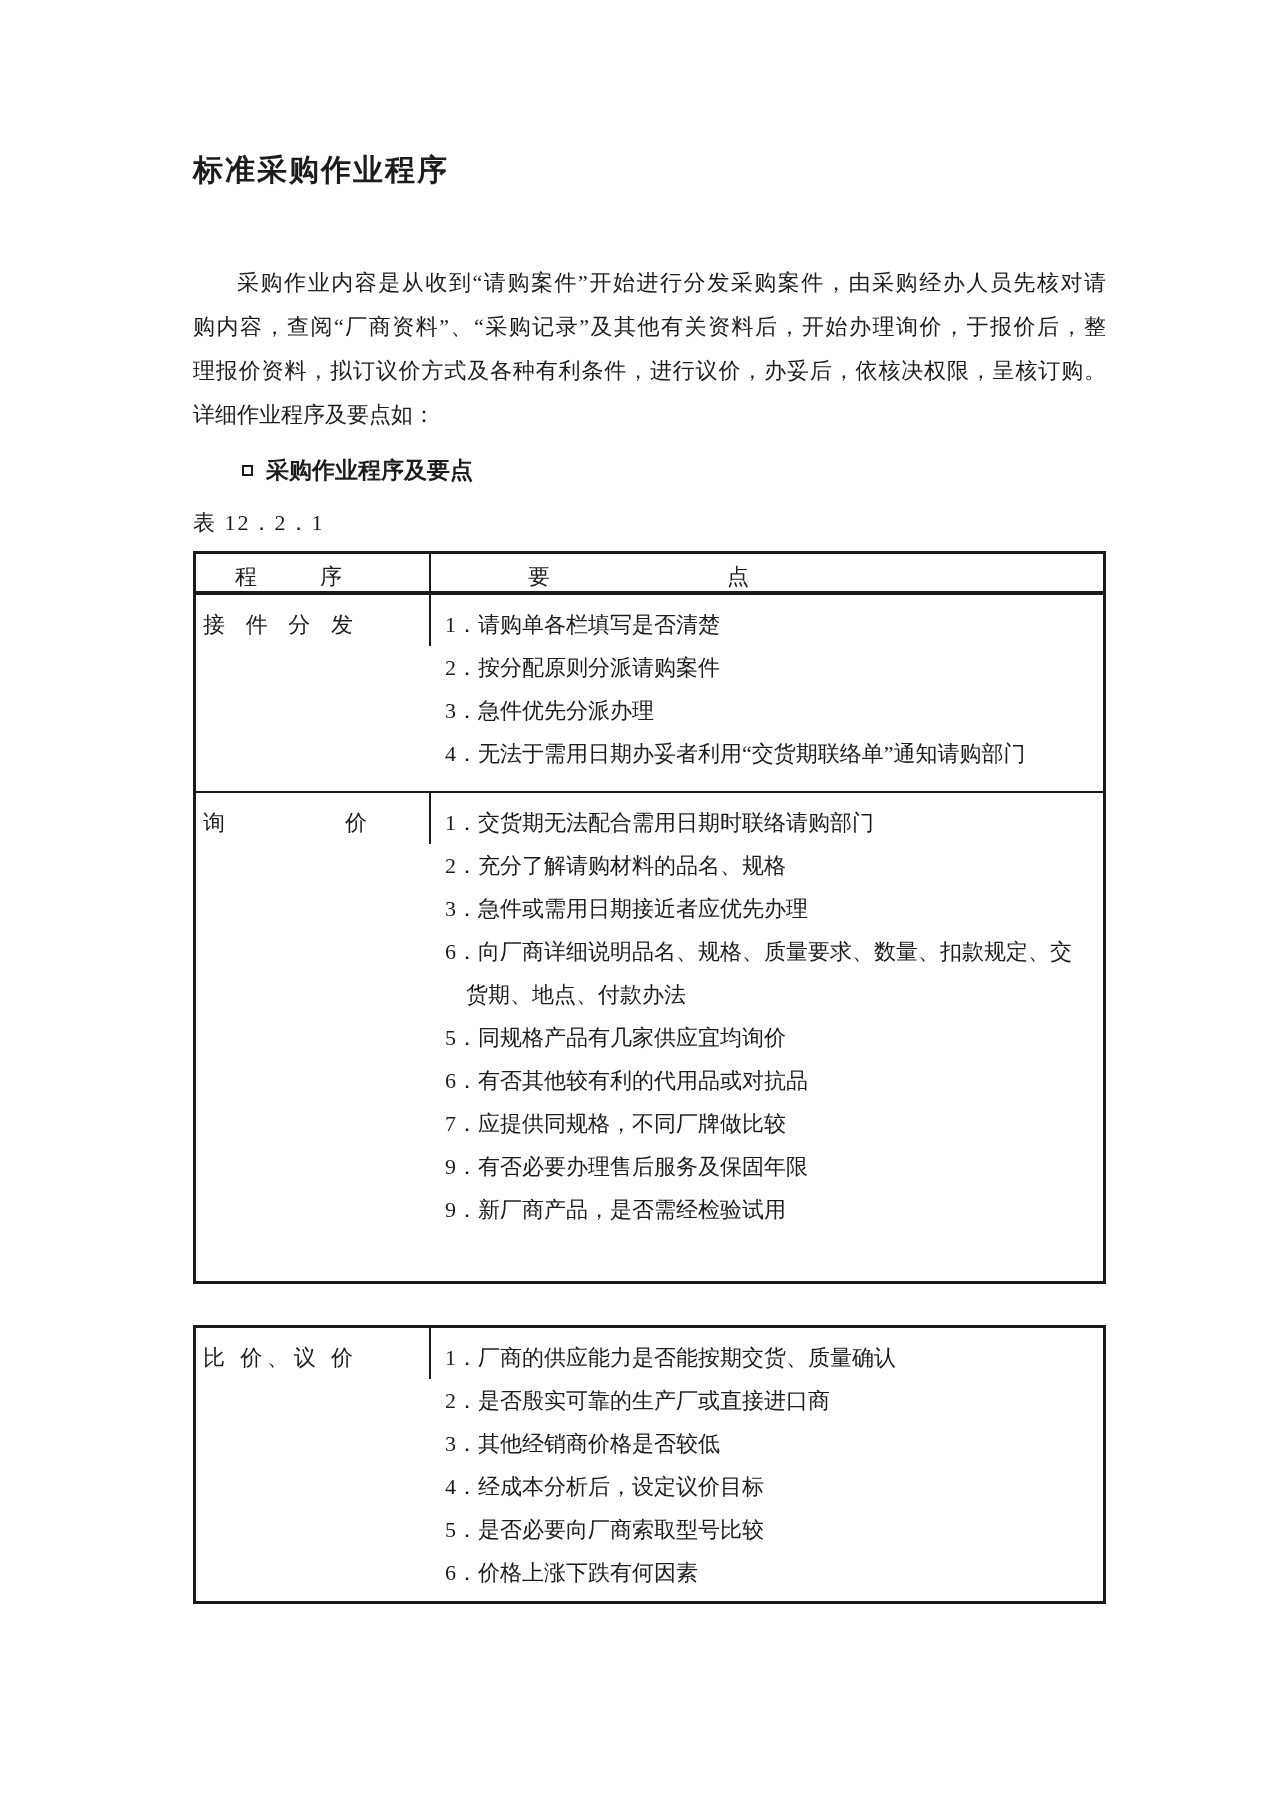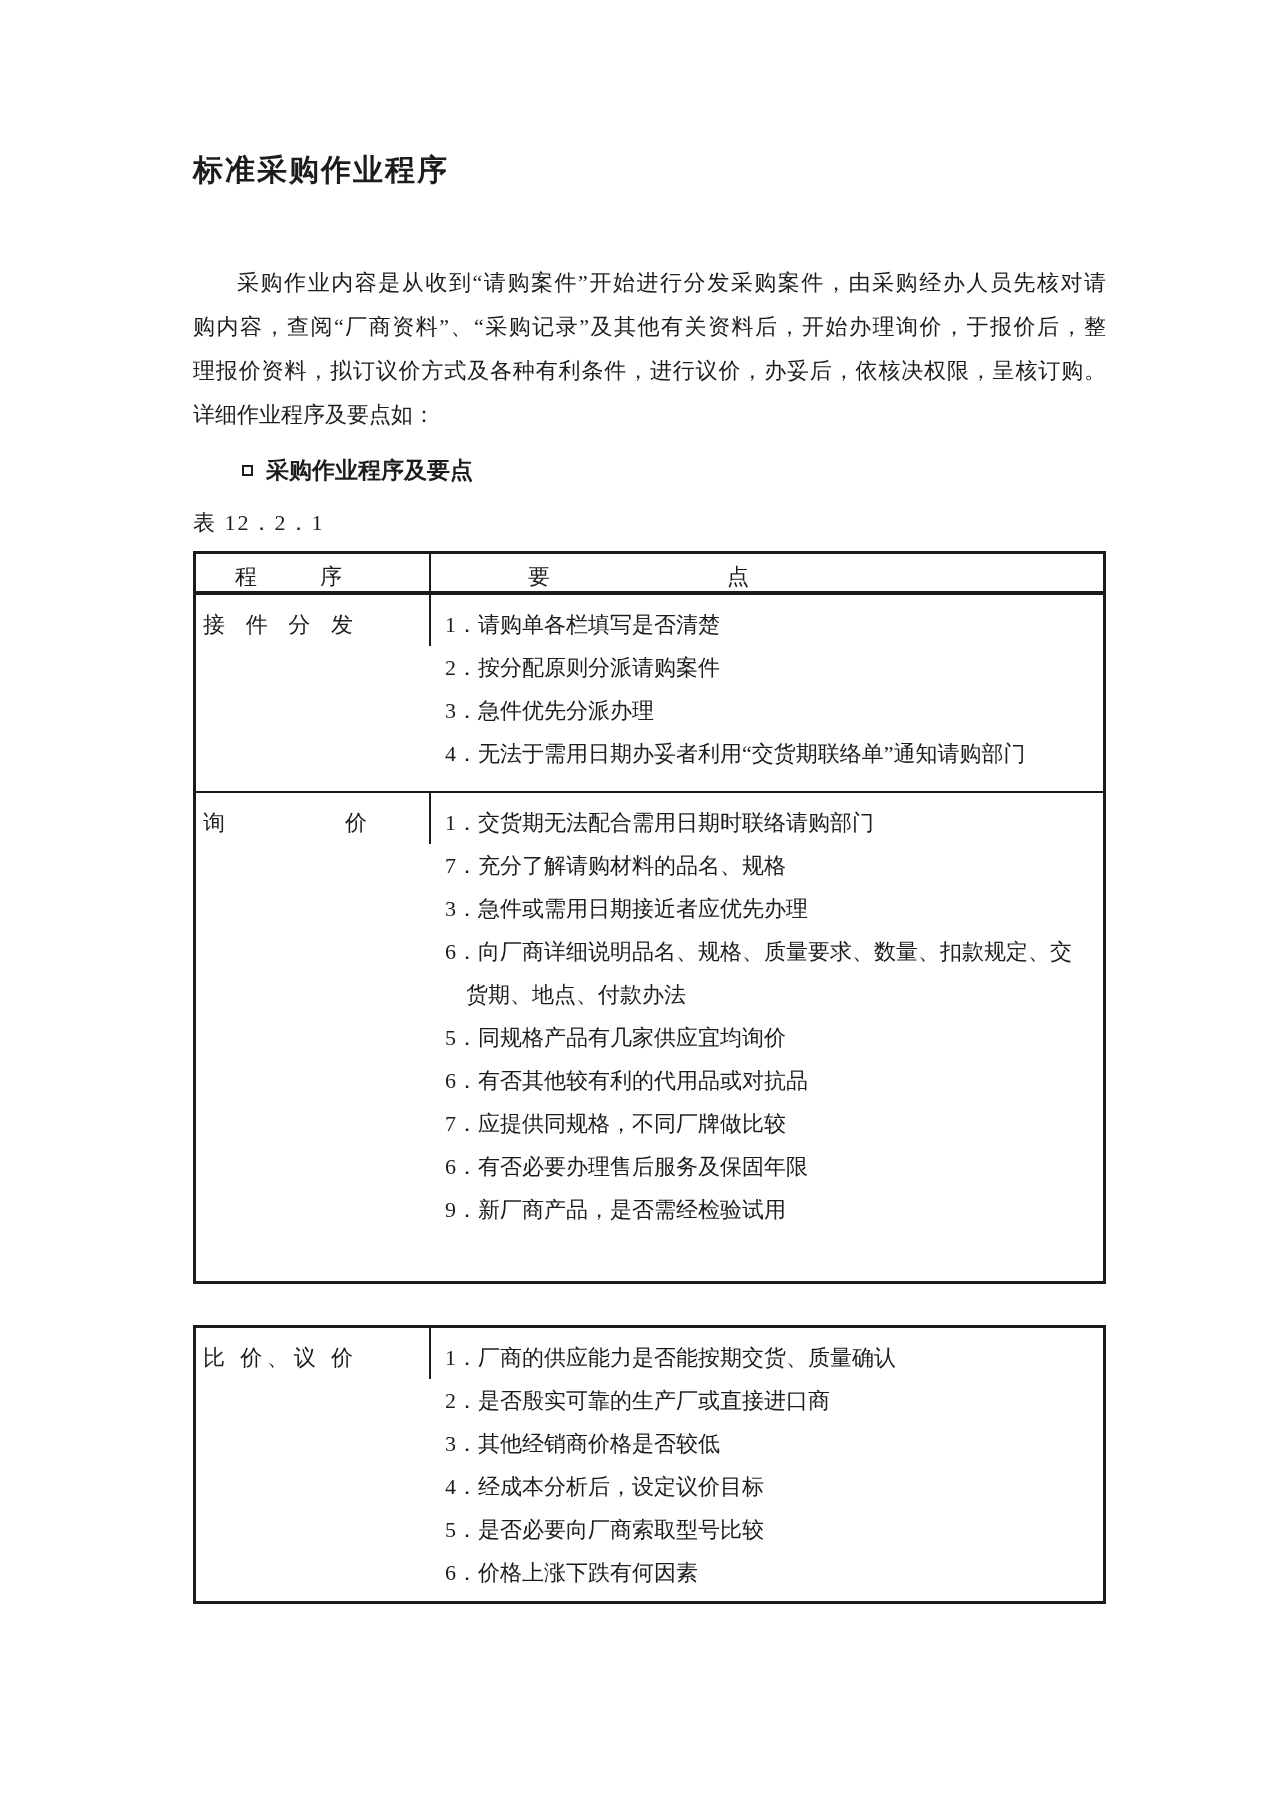--- a/index.html
+++ b/index.html
@@ -169,27 +169,27 @@
         </div>
       </div>
 
       <div class="trow">
         <div class="label-cell">
           <div class="proc-label wide">询 价</div>
         </div>
         <div class="items-cell">
           <div class="items items-tall">
             <div class="item">1．交货期无法配合需用日期时联络请购部门</div>
-            <div class="item">7．充分了解请购材料的品名、规格</div>
+            <div class="item">2．充分了解请购材料的品名、规格</div>
             <div class="item">3．急件或需用日期接近者应优先办理</div>
             <div class="item">6．向厂商详细说明品名、规格、质量要求、数量、扣款规定、交货期、地点、付款办法</div>
             <div class="item">5．同规格产品有几家供应宜均询价</div>
             <div class="item">6．有否其他较有利的代用品或对抗品</div>
             <div class="item">7．应提供同规格，不同厂牌做比较</div>
-            <div class="item">6．有否必要办理售后服务及保固年限</div>
+            <div class="item">9．有否必要办理售后服务及保固年限</div>
             <div class="item">9．新厂商产品，是否需经检验试用</div>
           </div>
         </div>
       </div>
     </div>
 
     <div class="tbl tbl2">
       <div class="trow">
         <div class="label-cell">
           <div class="proc-label">比 价、议 价</div>

